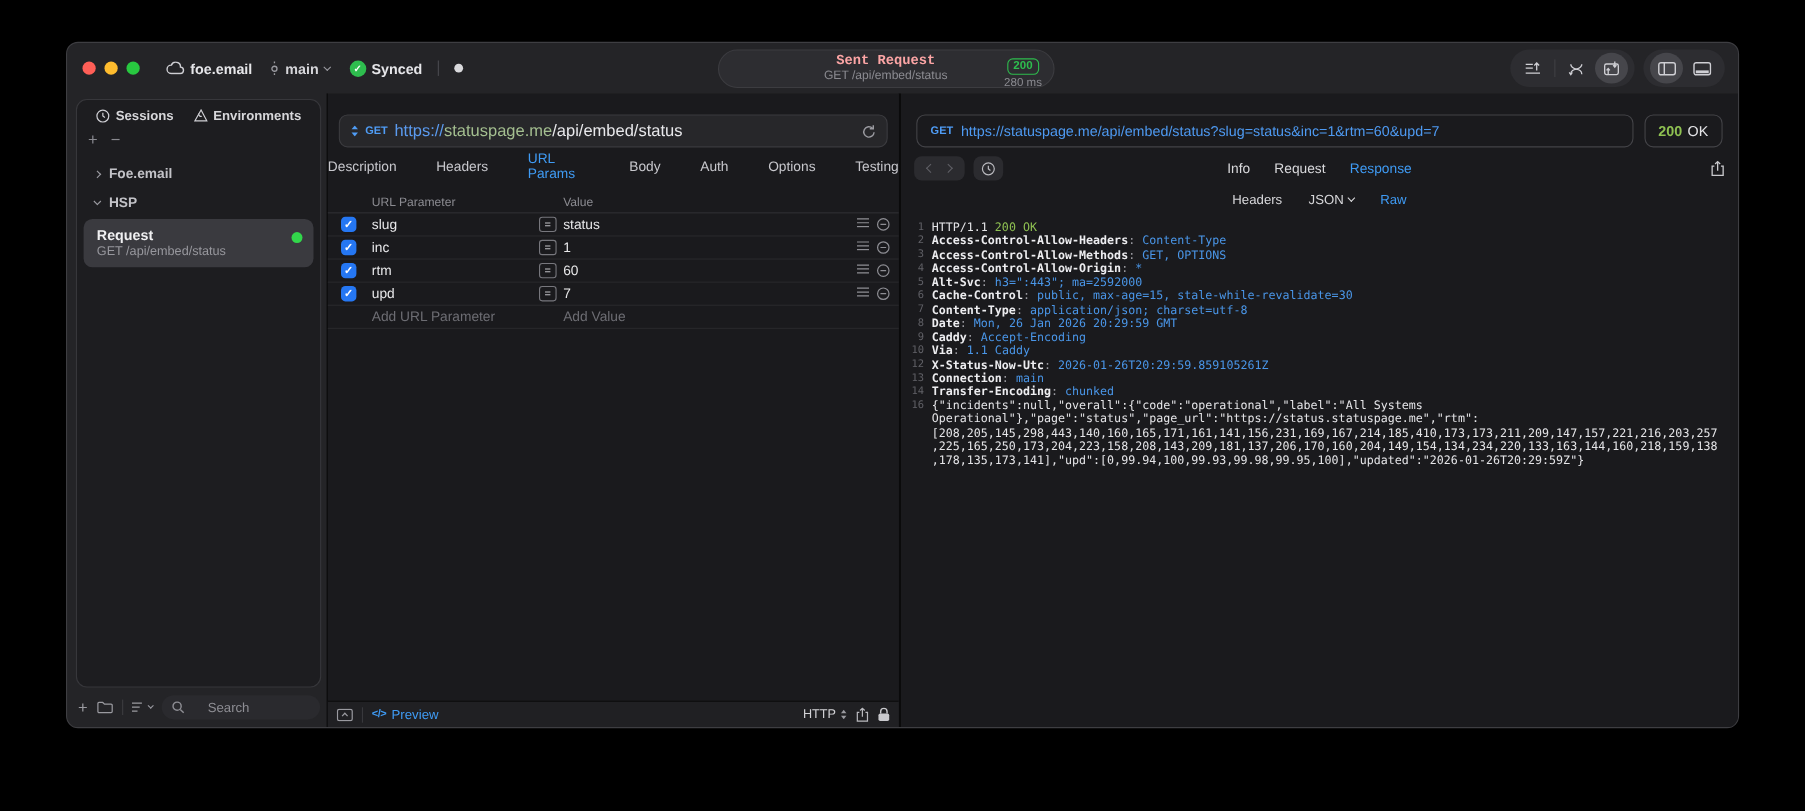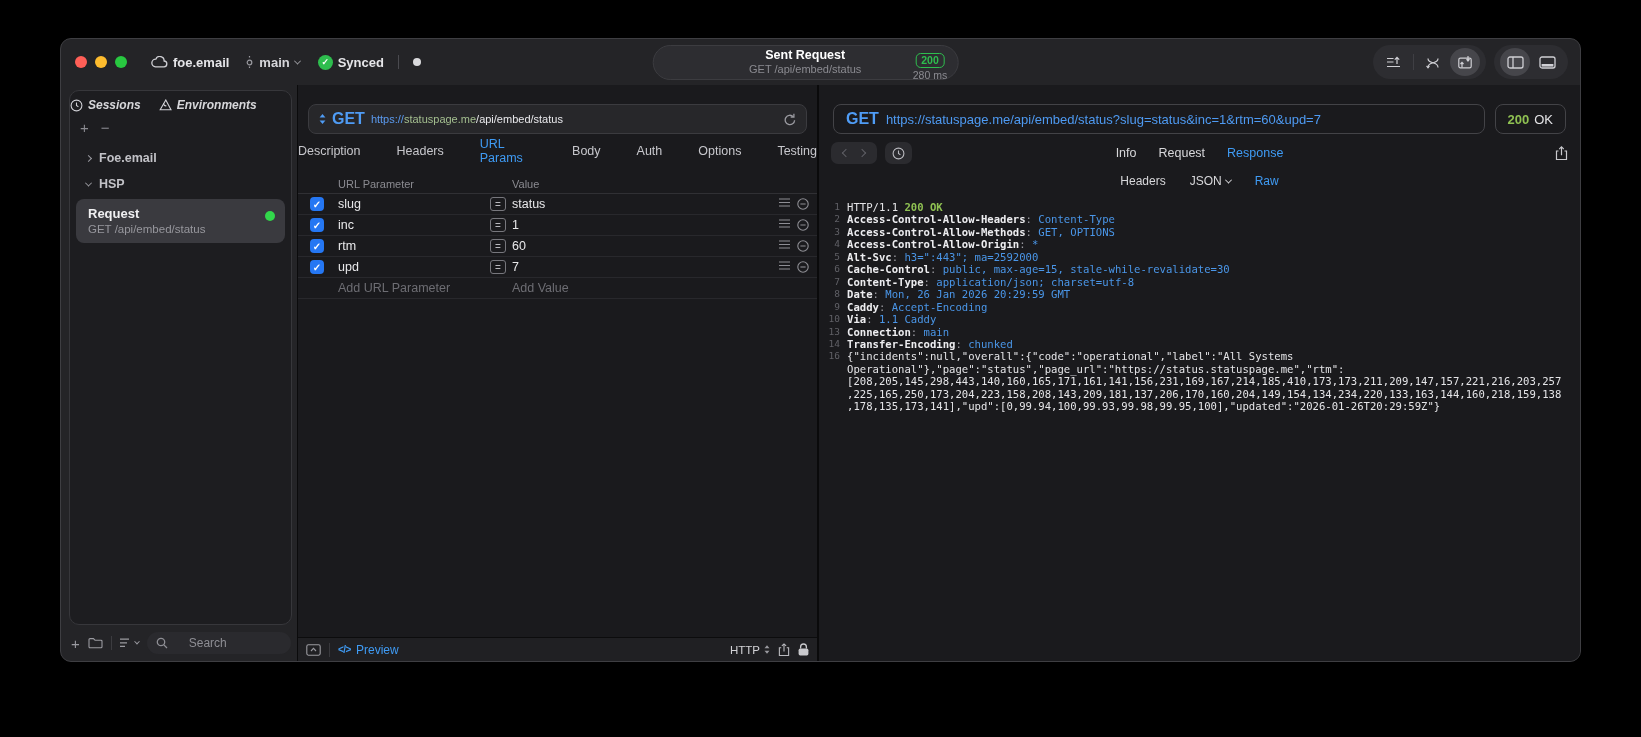--- a/index.html
+++ b/index.html
@@ -14,58 +14,58 @@
   .tb-item { display:flex; align-items:center; gap:5px; }
   .tb-sep { width:1px; height:14px; background:#4a4a4f; margin:0 8px; }
   .syncdot { width:15px; height:15px; border-radius:50%; background:#2ebd4e; color:#fff; font-size:9px; font-weight:700; display:flex; align-items:center; justify-content:center; }
   .whitedot { width:8px; height:8px; border-radius:50%; background:#d9d9dc; }
   .chev { display:inline-block; width:5px; height:5px; border-right:1.5px solid currentColor; border-bottom:1.5px solid currentColor; }
   .chev-d { transform:rotate(45deg) translate(-1px,-1px); }
   .chev-r { transform:rotate(-45deg); }
   .chev-l { transform:rotate(135deg); }
   .capsule { position:absolute; left:50%; top:6px; transform:translateX(-55%); width:306px; height:35px; background:#2d2d31; border:1px solid #3c3c40; border-radius:18px; display:flex; align-items:center; justify-content:center; }
   .cap-center { text-align:center; line-height:1.25; }
-  .cap-title { font-size:12.5px; font-weight:700; color:#ffffff; }
+  .cap-title { font-size:12.5px; font-weight:700; color:#fca5a5;font-family:Liberation Mono, monospace; }
   .cap-sub { font-size:11px; color:#8b8b91; }
   .cap-right { position:absolute; right:10px; top:4px; text-align:center; }
   .badge200 { display:inline-block; border:1px solid #2ebd4e; color:#2ebd4e; font-size:10.5px; font-weight:700; border-radius:5px; padding:0 5px; line-height:13px; }
   .cap-ms { font-size:10.5px; color:#8b8b91; margin-top:1px;text-align:right; }
   .tb-right { position:absolute; right:12px; top:6px; display:flex; gap:8px; }
   .icon-capsule { background:#2d2d31; border-radius:17px; height:34px; display:flex; align-items:center; padding:0 6px; gap:2px; color:#cfcfd4; }
   .icap-btn { width:30px; height:28px; border-radius:50%; display:flex; align-items:center; justify-content:center; }
   .icap-btn.active { background:#46464b; }
   .icap-div { width:1px; height:16px; background:#3f3f44; margin:0 2px; }
 
   
   .content { flex:1; display:flex; min-height:0; }
 
   
   .sidebar { width:236px; flex:none; position:relative; }
   .sb-panel { position:absolute; top:5px; left:8px; right:5px; bottom:36px; border:1px solid #37373b; border-radius:10px; background:#1d1d20; display:flex; flex-direction:column; overflow:hidden; }
-  .sb-tabs { height:28px; flex:none; display:flex; align-items:center; gap:18px; color:#d7d7da; font-size:12px; font-weight:700;font-style:italic; }
+  .sb-tabs { height:28px; flex:none; display:flex; align-items:center; justify-content:center; gap:18px; color:#d7d7da; font-size:12px; font-weight:700; }
   .sb-tab { display:flex; align-items:center; gap:5px; }
   .sb-plusminus { height:16px; flex:none; display:flex; align-items:center; gap:12px; padding-left:10px; color:#8a8a90; font-size:15px; line-height:1; }
   .sb-tree { flex:1; padding-top:10px; }
   .tree-row { height:26px; display:flex; align-items:center; gap:8px; padding-left:16px; color:#c2c2c7; font-size:12.5px; font-weight:700; }
   .req-item { margin:2px 6px; background:#3a3a3f; border-radius:8px; padding:7px 10px 8px 12px; position:relative; }
   .req-title { font-size:13px; font-weight:700; color:#f0f0f2; }
   .req-sub { font-size:11.5px; color:#97979d; margin-top:2px; }
   .greendot { position:absolute; right:10px; top:12px; width:10px; height:10px; border-radius:50%; background:#32d74b; }
   .sb-bottom { position:absolute; left:10px; right:6px; bottom:6px; height:24px; display:flex; align-items:center; gap:8px; color:#9a9aa0; }
   .sb-bdiv { width:1px; height:14px; background:#3c3c40; }
   .searchpill { flex:1; height:22px; background:#2a2a2e; border-radius:11px; display:flex; align-items:center; gap:5px; padding:0 9px; color:#8e8e94; }
   .searchpill input { background:transparent; border:none; outline:none; color:#c9c9cd; font-size:12px; width:100%; font-family:"Liberation Sans",sans-serif;margin-left:16px; }
   .searchpill input::placeholder { color:#8e8e94; }
 
   
   .reqpanel { width:520px; flex:none; background:#1a1a1d; border-left:1px solid #0b0b0c; position:relative; padding-top:10px; }
   .urlbar { margin:9px 10px 0; height:30px; background:#27272a; border:1px solid #3b3b3f; border-radius:8px; display:flex; align-items:center; padding:0 10px; gap:6px; }
-  .method { color:#4f9cf5; font-weight:700; font-size:16px; }
+  .method { color:#4f9cf5; font-weight:700; font-size:10px; }
   .u-scheme { color:#5b9bf0; } .u-host { color:#a4bf90; } .u-path { color:#e9e9ec; }
-  .urltext { font-size:11px; white-space:nowrap; overflow:hidden; flex:1; }
+  .urltext { font-size:15px; white-space:nowrap; overflow:hidden; flex:1; }
   .reload { color:#9a9aa0; margin-left:auto; }
   .req-tabs { height:34px; display:flex; align-items:center; justify-content:center; gap:36px; font-size:12.5px; color:#c7c7cc; }
   .tab { cursor:default; }
   .tab.active { color:#3f9bf4; }
   .ptable { margin-top:6px; font-size:12.5px; }
   .prow { display:grid; grid-template-columns:32px 152px 1fr 42px; align-items:center; height:21px; padding-left:8px; border-bottom:1px solid #28282c; color:#e8e8ea; }
   .prow.phead { color:#8b8b91; font-size:11px; height:20px; border-bottom:1px solid #303034; }
   .cbx { width:14px; height:14px; border-radius:4px; background:#2577f3; color:#fff; font-size:10px; font-weight:700; display:flex; align-items:center; justify-content:center; margin-left:4px; }
   .pval { display:flex; align-items:center; gap:6px; }
   .eqbox { width:16px; height:14px; border:1px solid #77777d; border-radius:3px; color:#b9b9be; font-size:10px; display:flex; align-items:center; justify-content:center; }
@@ -95,21 +95,21 @@
   .res-share { margin-left:auto; color:#c9c9cd; display:flex; }
   .res-subtabs { height:26px; flex:none; display:flex; align-items:center; justify-content:center; gap:24px; font-size:12px; color:#d8d8db; }
   .subtab { display:flex; align-items:center; gap:4px; }
   .res-body { flex:1; overflow:hidden; margin-top:7px; font-family:"DejaVu Sans Mono",monospace; font-size:10.6px; line-height:12.45px; }
   .rline { display:flex; min-height:12.45px; }
   .rln { width:28px; flex:none; text-align:right; padding-right:7px; color:#606066; font-size:9.5px; }
   .rlc { flex:1; padding-right:16px; white-space:pre-wrap; overflow-wrap:anywhere; color:#e5e5e8; }
   .rn { color:#ededf0; font-weight:700; }
   .rd { color:#9b9ba1; }
   .rv { color:#4a96e8; }
-  .rg { color:#8fc152;font-weight:bold; }
+  .rg { color:#8fc152; }
   .rp { color:#e5e5e8; }
   svg { display:block; }
 </style>
 </head>
 <body>
 
 <div class="window">
 
   <div class="titlebar">
     <div class="lights">
@@ -524,20 +524,24 @@
           </div>
           <div class="rline">
             <div class="rln">9</div>
             <div class="rlc"><span class="rn">Caddy</span><span class="rd">: </span><span class="rv">Accept-Encoding</span></div>
           </div>
           <div class="rline">
             <div class="rln">10</div>
             <div class="rlc"><span class="rn">Via</span><span class="rd">: </span><span class="rv">1.1 Caddy</span></div>
           </div>
           <div class="rline">
+            <div class="rln">12</div>
+            <div class="rlc"><span class="rn">X-Status-Now-Utc</span><span class="rd">: </span><span class="rv">2026-01-26T20:29:59.859105261Z</span></div>
+          </div>
+          <div class="rline">
             <div class="rln">13</div>
             <div class="rlc"><span class="rn">Connection</span><span class="rd">: </span><span class="rv">main</span></div>
           </div>
           <div class="rline">
             <div class="rln">14</div>
             <div class="rlc"><span class="rn">Transfer-Encoding</span><span class="rd">: </span><span class="rv">chunked</span></div>
           </div>
           <div class="rline">
             <div class="rln">16</div>
             <div class="rlc"><span class="rp">{"incidents":null,"overall":{"code":"operational","label":"All Systems Operational"},"page":"status","page_url":"https://status.statuspage.me","rtm":[208,205,145,298,443,140,160,165,171,161,141,156,231,169,167,214,185,410,173,173,211,209,147,157,221,216,203,257,225,165,250,173,204,223,158,208,143,209,181,137,206,170,160,204,149,154,134,234,220,133,163,144,160,218,159,138,178,135,173,141],"upd":[0,99.94,100,99.93,99.98,99.95,100],"updated":"2026-01-26T20:29:59Z"}</span></div>

